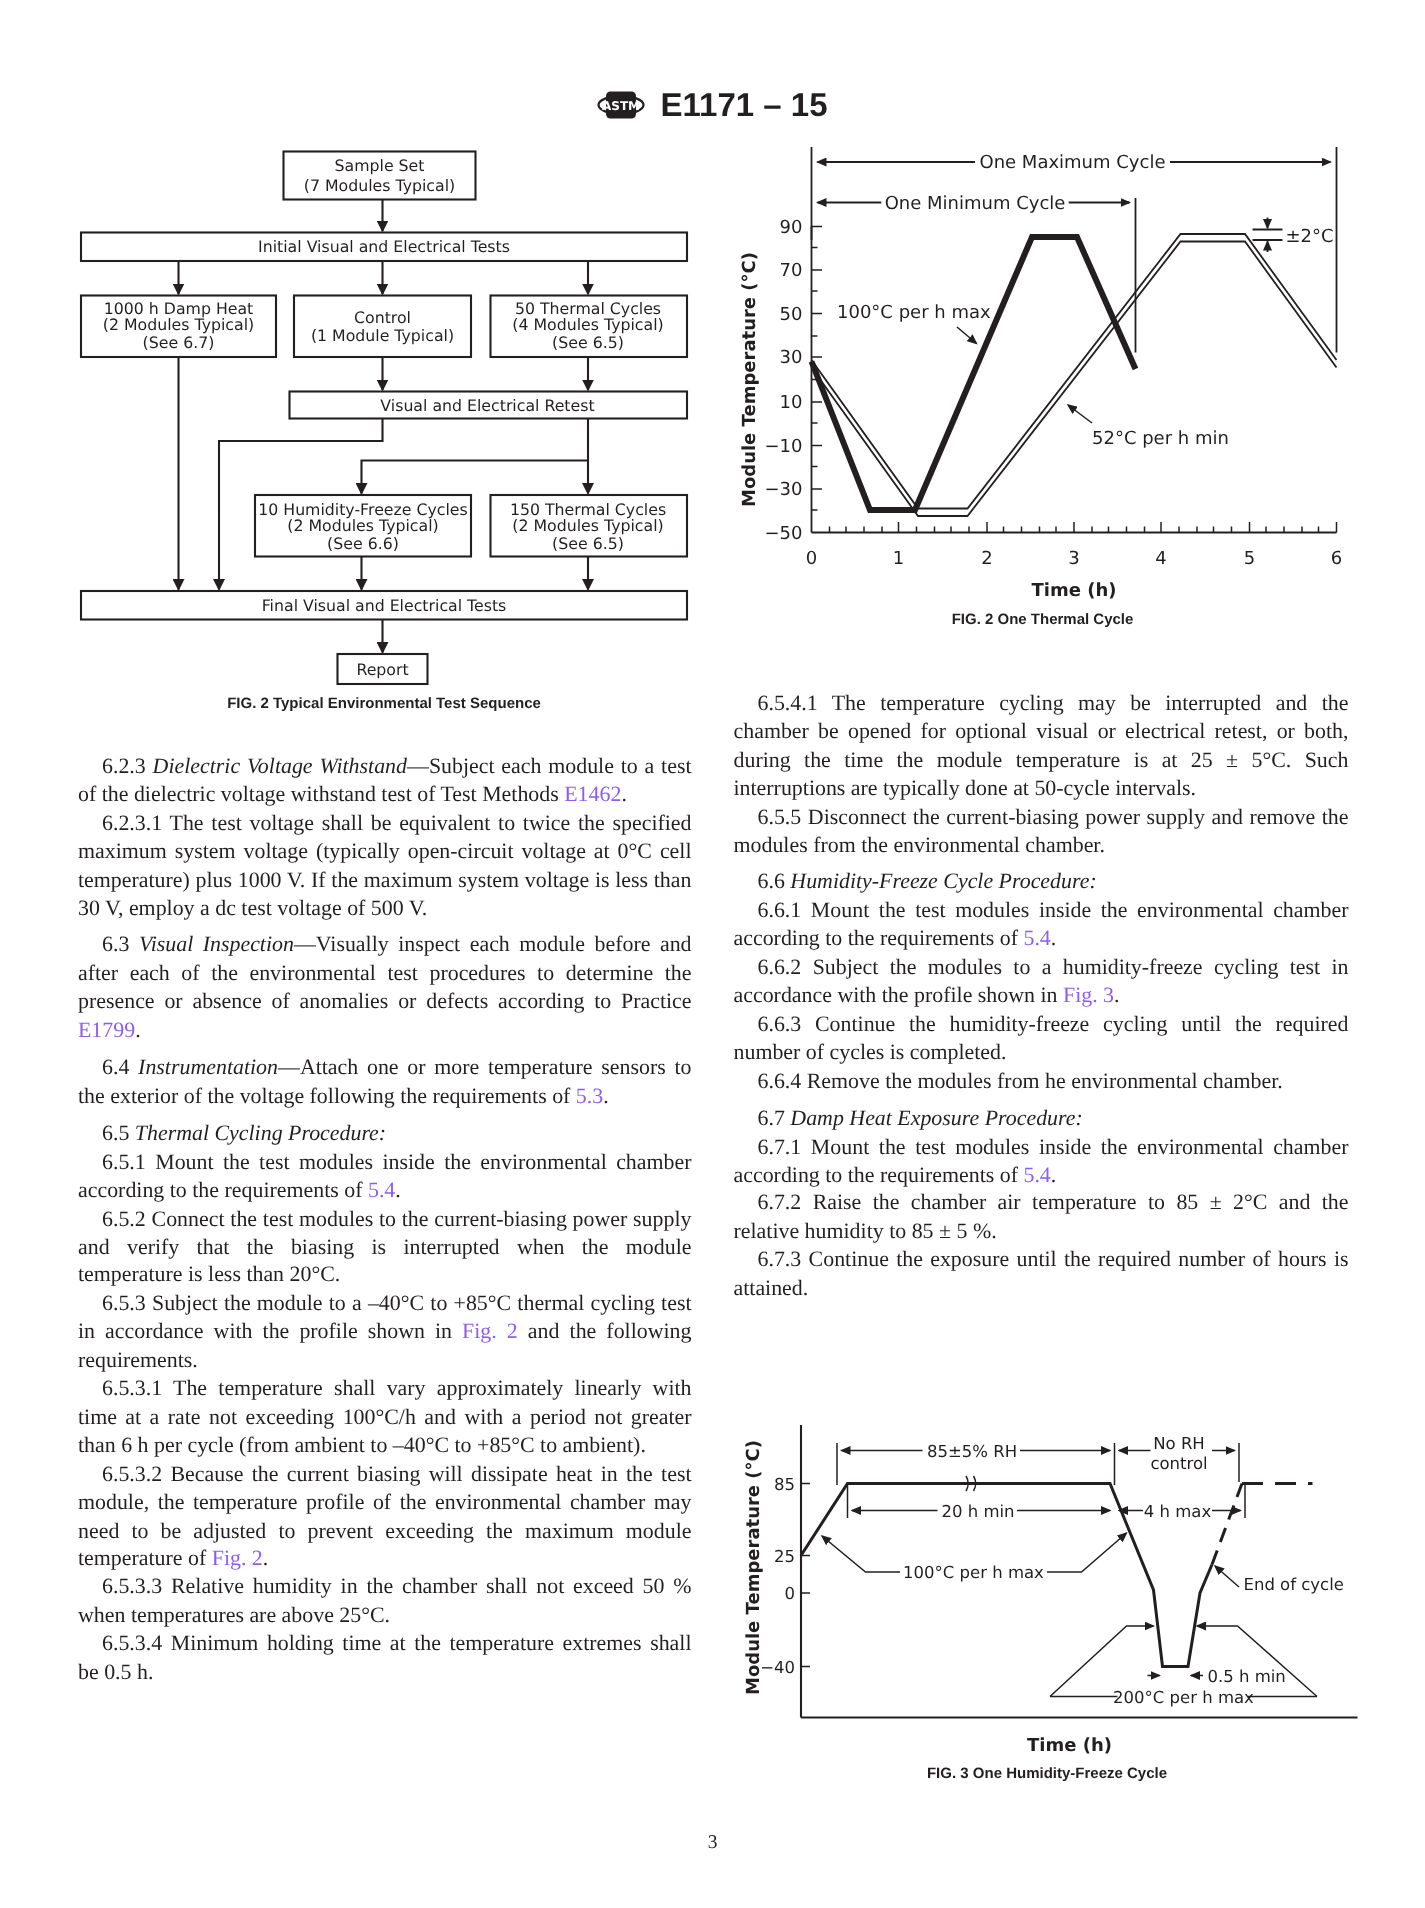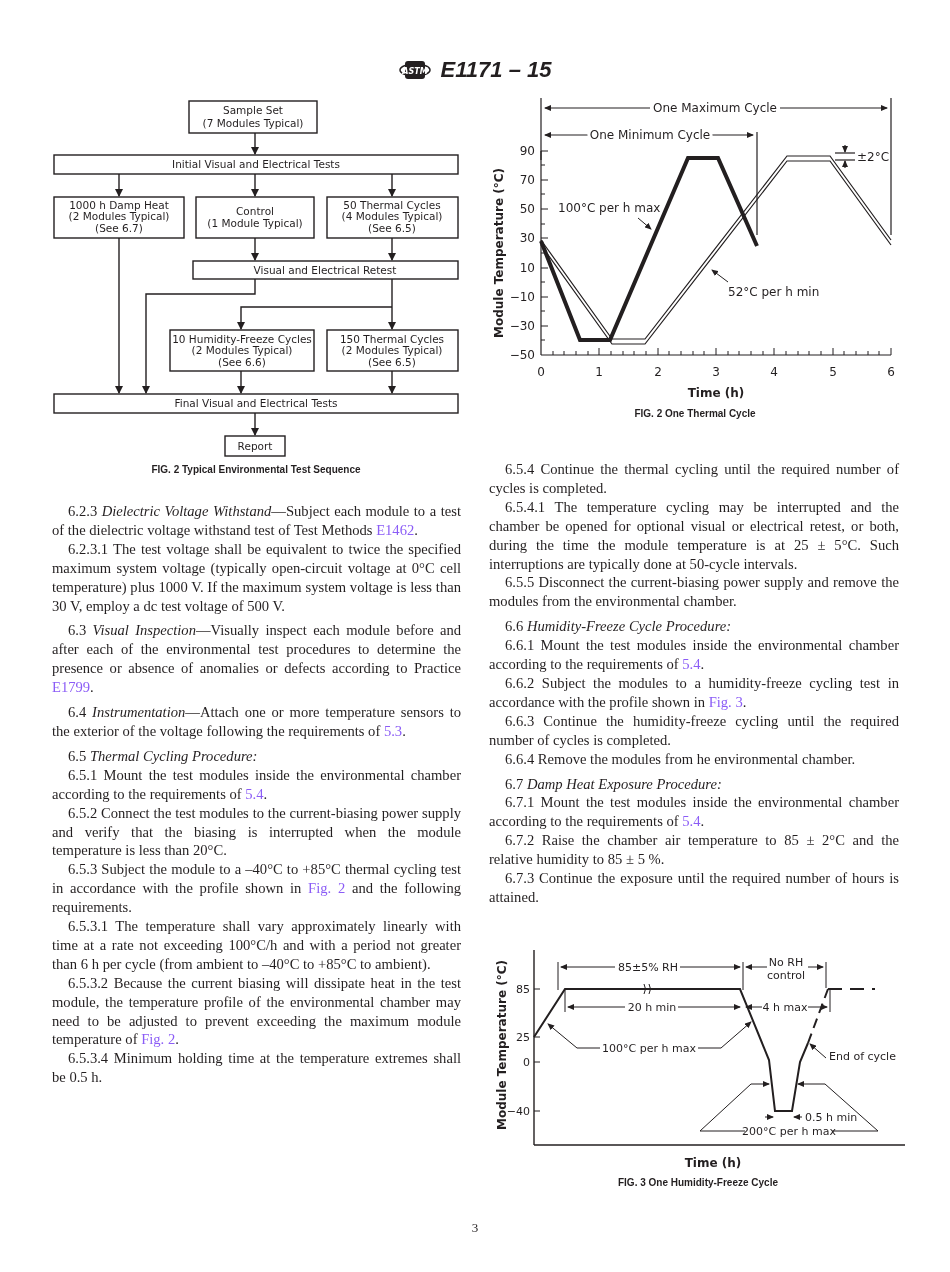--- a/index.html
+++ b/index.html
@@ -1,17 +1,17 @@
 <!DOCTYPE html>
 <html><head>
 <meta charset="utf-8">
 <style>
   html, body { margin:0; padding:0; background:#fff; }
   body { width:950px; height:1272px; position:relative; overflow:hidden; font-family:"Liberation Serif", serif; color:#231f20; }
-  .header { position:absolute; top:57px; left:0; width:950px; text-align:center;font-style:italic; }
+  .header { position:absolute; top:57px; left:0; width:950px; text-align:center; }
   .header .logo { display:inline-block; vertical-align:middle; width:32px; height:24px; margin-right:6px; }
   .header .code { display:inline-block; vertical-align:middle; font-family:"Liberation Sans", sans-serif; font-weight:bold; font-size:22px; }
   svg text { font-family:"DejaVu Sans", sans-serif; }
   .fig { position:absolute; }
   .caption { position:absolute; font-family:"Liberation Sans", sans-serif; font-weight:bold; font-size:10px; text-align:center; }
   .col { position:absolute; font-size:14.6px; line-height:18.9px; text-align:justify; }
   .col p { margin:0; text-indent:16px; }
   .col p.gap { margin-top:6px; }
   .col em { font-style:italic; }
   .link { color:#8b5cf6; }
@@ -204,25 +204,25 @@
   <p><span>6.2.3 </span><em>Dielectric Voltage Withstand</em><span>—Subject each module to a test of the dielectric voltage withstand test of Test Methods </span><span class="link">E1462</span><span>.</span></p>
   <p>6.2.3.1 The test voltage shall be equivalent to twice the specified maximum system voltage (typically open-circuit voltage at 0°C cell temperature) plus 1000 V. If the maximum system voltage is less than 30 V, employ a dc test voltage of 500 V.</p>
   <p class="gap"><span>6.3 </span><em>Visual Inspection</em><span>—Visually inspect each module before and after each of the environmental test procedures to determine the presence or absence of anomalies or defects according to Practice </span><span class="link">E1799</span><span>.</span></p>
   <p class="gap"><span>6.4 </span><em>Instrumentation</em><span>—Attach one or more temperature sensors to the exterior of the voltage following the requirements of </span><span class="link">5.3</span><span>.</span></p>
   <p class="gap"><span>6.5 </span><em>Thermal Cycling Procedure:</em></p>
   <p><span>6.5.1 Mount the test modules inside the environmental chamber according to the requirements of </span><span class="link">5.4</span><span>.</span></p>
   <p>6.5.2 Connect the test modules to the current-biasing power supply and verify that the biasing is interrupted when the module temperature is less than 20°C.</p>
   <p><span>6.5.3 Subject the module to a –40°C to +85°C thermal cycling test in accordance with the profile shown in </span><span class="link">Fig. 2</span><span> and the following requirements.</span></p>
   <p>6.5.3.1 The temperature shall vary approximately linearly with time at a rate not exceeding 100°C/h and with a period not greater than 6 h per cycle (from ambient to –40°C to +85°C to ambient).</p>
   <p><span>6.5.3.2 Because the current biasing will dissipate heat in the test module, the temperature profile of the environmental chamber may need to be adjusted to prevent exceeding the maximum module temperature of </span><span class="link">Fig. 2</span><span>.</span></p>
+  <p>6.5.3.3 Relative humidity in the chamber shall not exceed 50 % when temperatures are above 25°C.</p>
   <p>6.5.3.4 Minimum holding time at the temperature extremes shall be 0.5 h.</p>
 </div>
 
 <div class="col" style="left:489px;top:460px;width:410px;">
-  <p>6.5.4 Continue the thermal cycling until the required number of cycles is completed.</p>
   <p>6.5.4.1 The temperature cycling may be interrupted and the chamber be opened for optional visual or electrical retest, or both, during the time the module temperature is at 25 ± 5°C. Such interruptions are typically done at 50-cycle intervals.</p>
   <p>6.5.5 Disconnect the current-biasing power supply and remove the modules from the environmental chamber.</p>
   <p class="gap"><span>6.6 </span><em>Humidity-Freeze Cycle Procedure:</em></p>
   <p><span>6.6.1 Mount the test modules inside the environmental chamber according to the requirements of </span><span class="link">5.4</span><span>.</span></p>
   <p><span>6.6.2 Subject the modules to a humidity-freeze cycling test in accordance with the profile shown in </span><span class="link">Fig. 3</span><span>.</span></p>
   <p>6.6.3 Continue the humidity-freeze cycling until the required number of cycles is completed.</p>
   <p>6.6.4 Remove the modules from he environmental chamber.</p>
   <p class="gap"><span>6.7 </span><em>Damp Heat Exposure Procedure:</em></p>
   <p><span>6.7.1 Mount the test modules inside the environmental chamber according to the requirements of </span><span class="link">5.4</span><span>.</span></p>
   <p>6.7.2 Raise the chamber air temperature to 85 ± 2°C and the relative humidity to 85 ± 5 %.</p>

